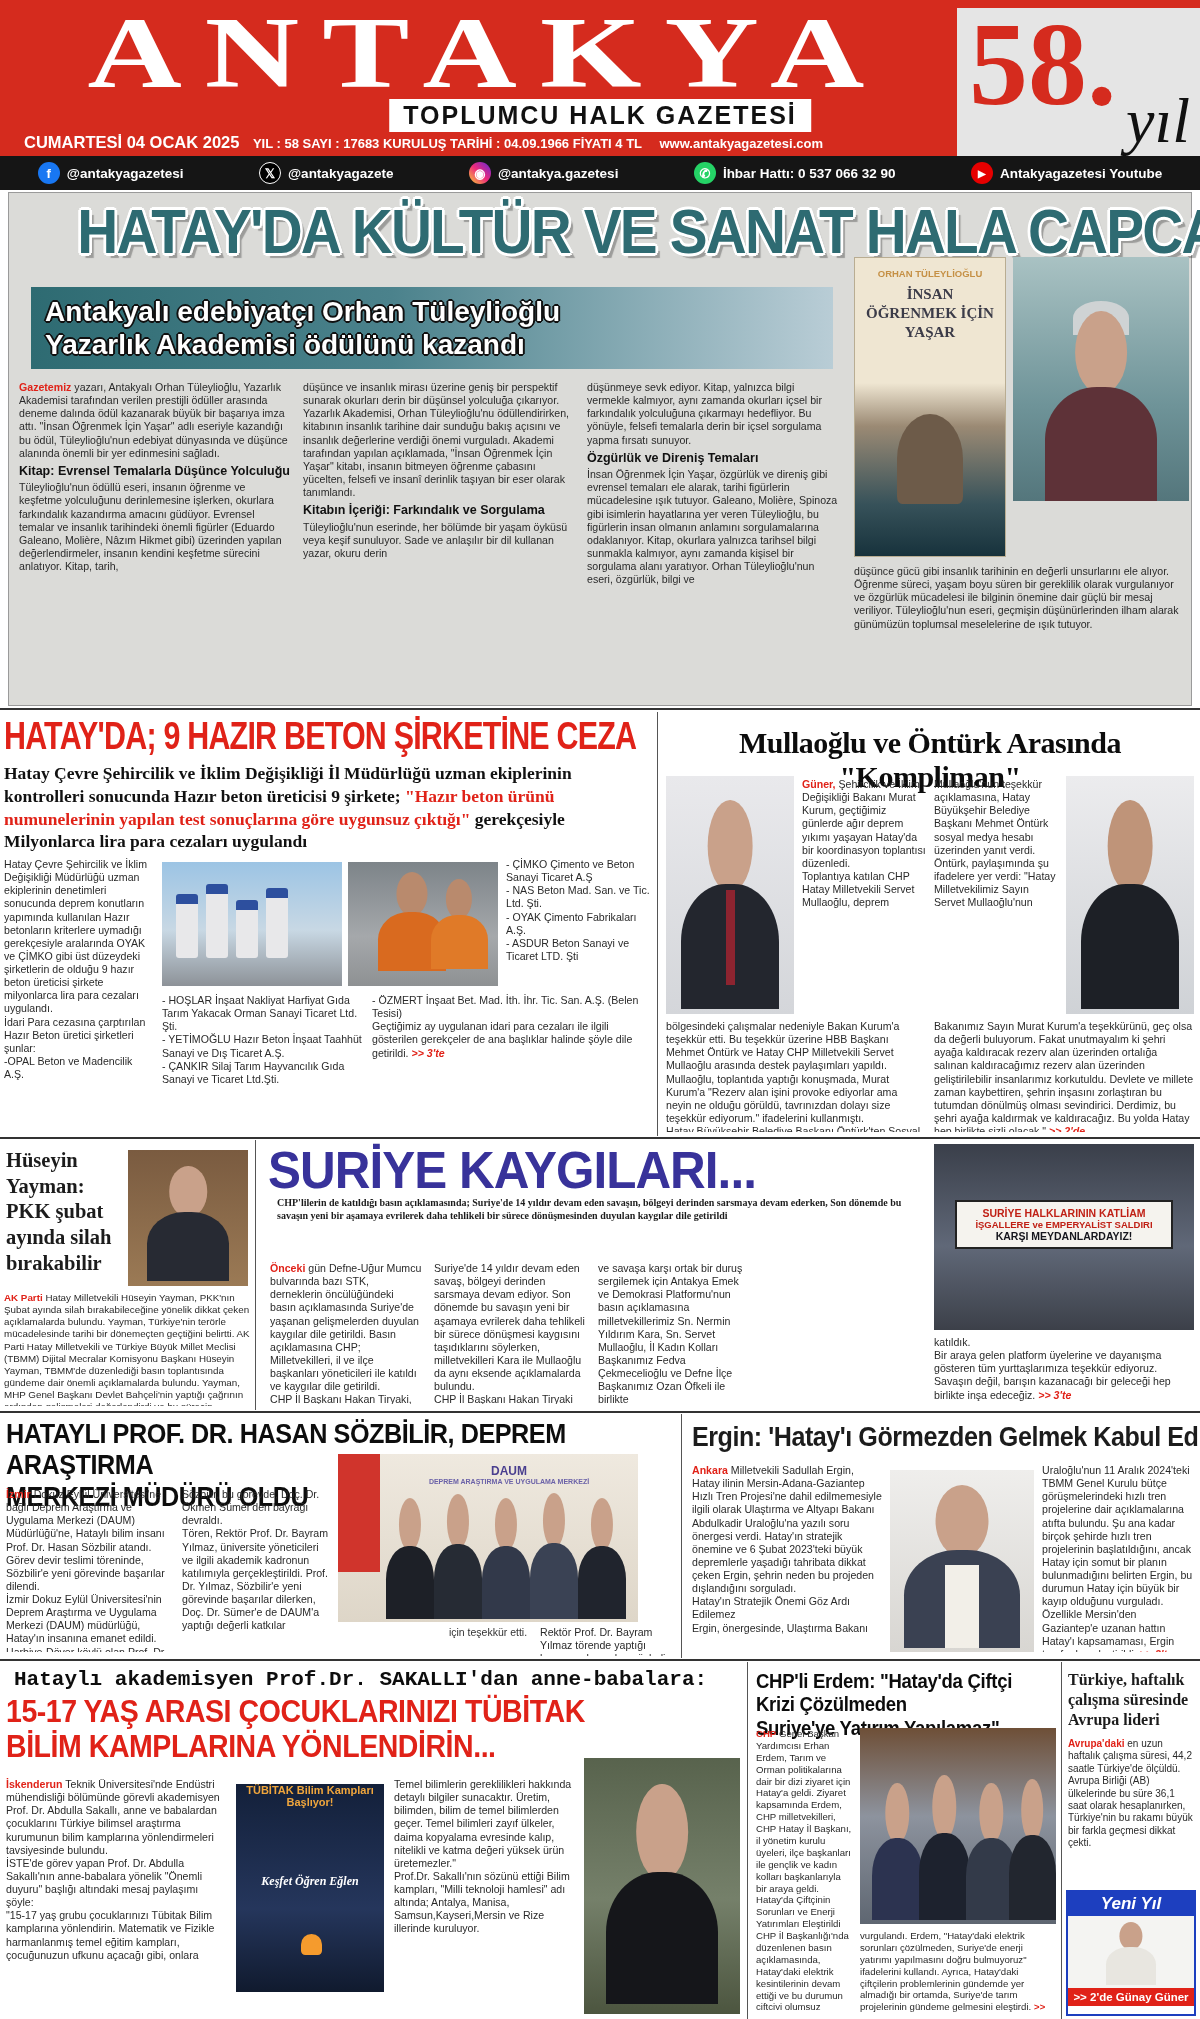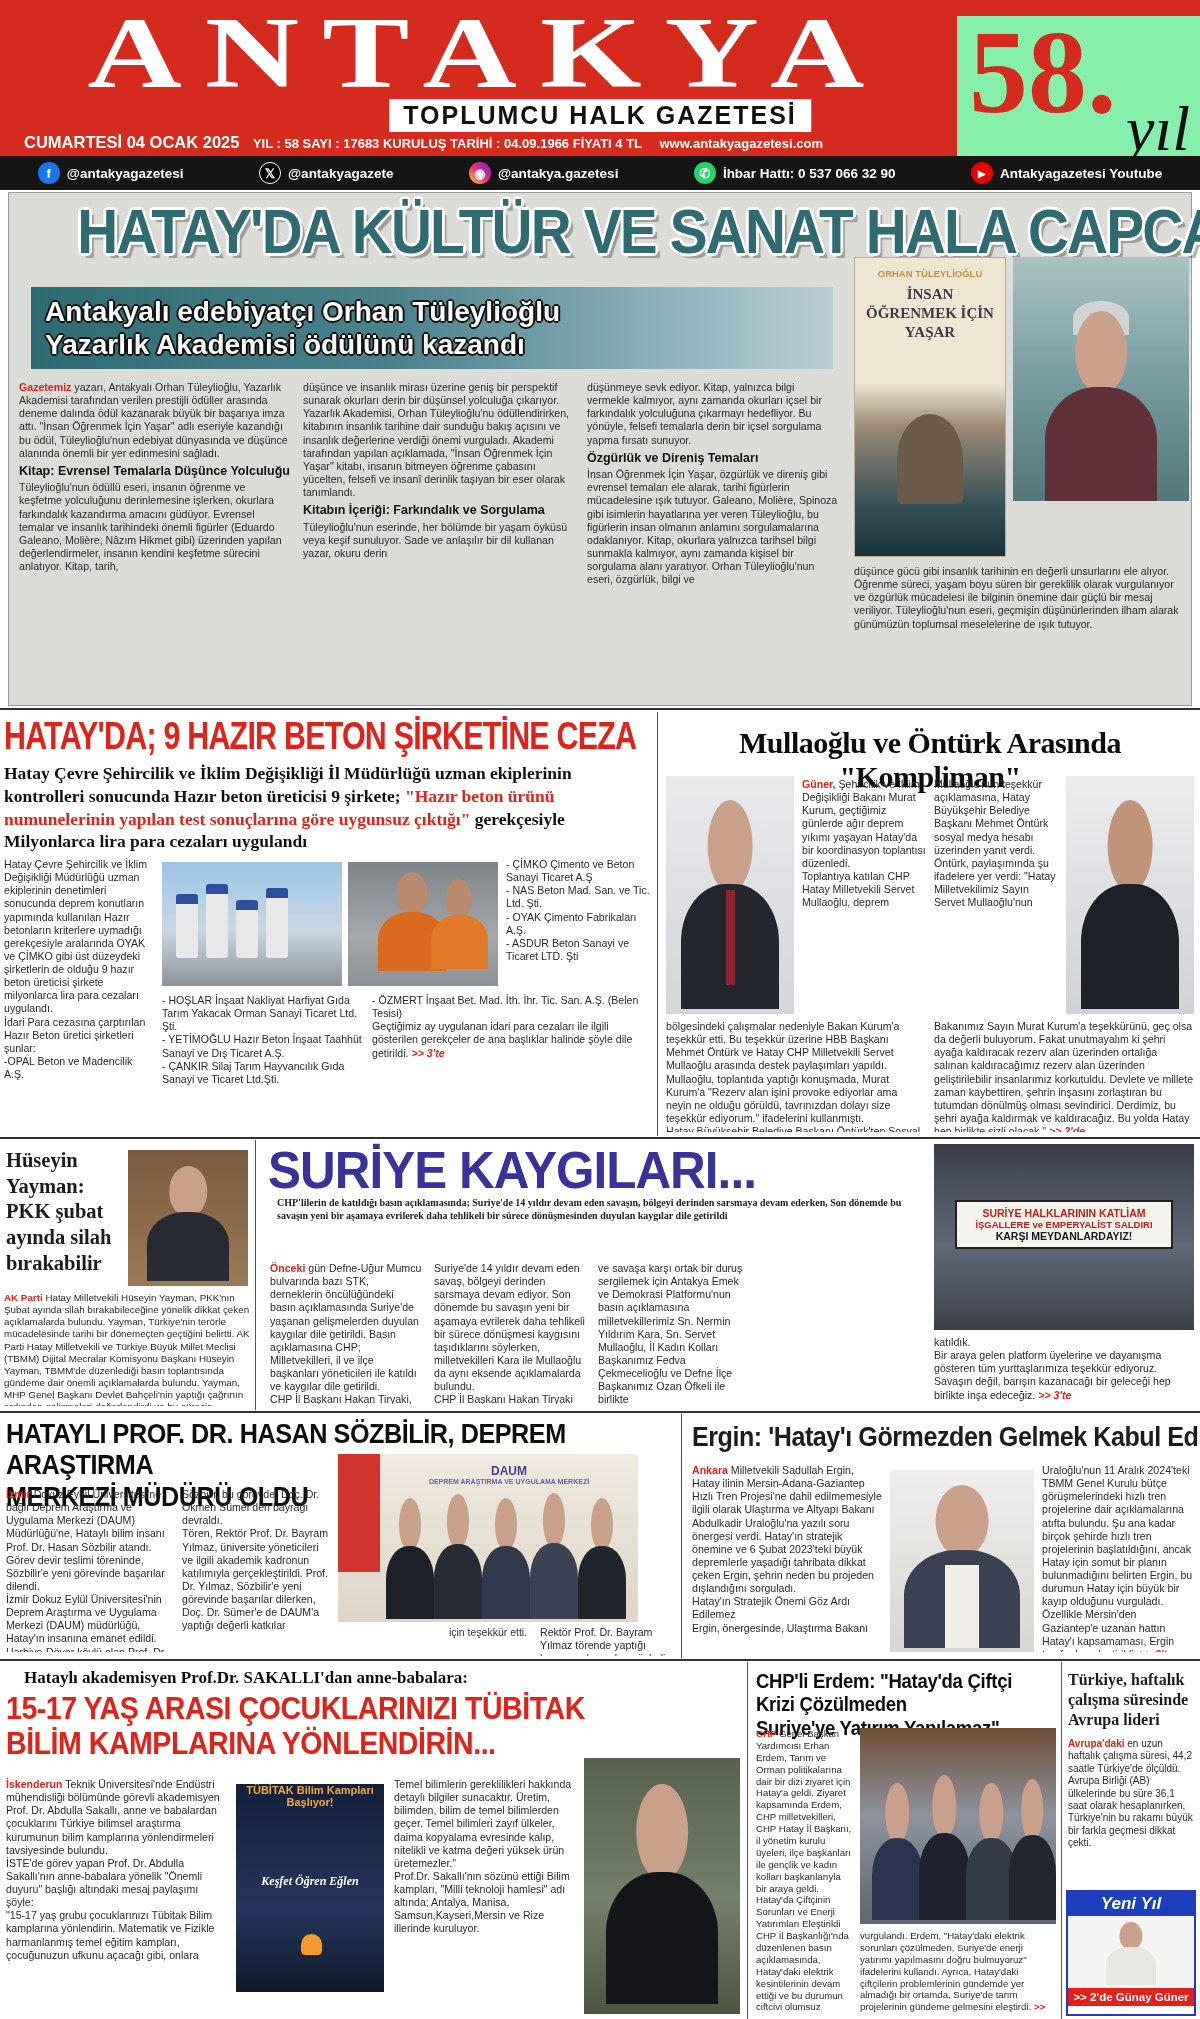--- a/index.html
+++ b/index.html
@@ -20,21 +20,21 @@
   #logo { display:inline-block; font-family:"Liberation Serif", serif; font-weight:bold;
           color:#fff; font-size:102px; line-height:1.0; letter-spacing:18px;
           transform:scaleX(1.28); transform-origin:center; margin-top:2px; }
   #subtitle-box { position:absolute; left:50%; transform:translateX(-50%); top:99px;
           background:#fff; padding:2px 14px; font-weight:bold; font-size:25px;
           letter-spacing:2px; color:#111; white-space:nowrap; }
   #masthead-info { position:absolute; left:24px; top:133px; width:930px; color:#fff;
           font-weight:bold; font-size:13px; white-space:nowrap; }
   #masthead-info .date { font-size:16.5px; margin-right:10px; }
   #masthead-info .site { margin-left:14px; }
-  #years-panel { position:absolute; right:0; top:16px; width:243px; height:156px; background:#86efac;text-align:right; }
+  #years-panel { position:absolute; right:0; top:8px; width:243px; height:156px; background:#e5e5e5;text-align:right; }
   #years-num { position:absolute; left:12px; top:-8px; color:#d52b1e; font-family:"Liberation Serif", serif;
           font-weight:bold; font-size:118px; line-height:1.1; }
   #years-suffix { position:absolute; right:10px; bottom:6px; color:#111;
           font-family:"Liberation Serif", serif; font-style:italic; font-size:64px; }
 
   
   #socialbar { left:0; top:156px; width:1200px; height:34px; background:#151515;
           display:flex; align-items:center; justify-content:space-around; color:#fff; }
   .soc-item { display:flex; align-items:center; gap:7px; font-weight:bold; font-size:13.5px; }
   .soc-ico { width:22px; height:22px; border-radius:50%; display:flex; align-items:center;
@@ -181,22 +181,22 @@
           transform:scaleX(0.93); transform-origin:left center; margin:8px 0 0 8px; white-space:nowrap; }
   #erg-c1 { position:absolute; left:8px; top:50px; width:192px; height:188px; overflow:hidden; }
   #erg-photo { left:206px; top:56px; width:144px; height:182px;
           background:linear-gradient(180deg,#efeeec 0%, #d8d6d2 100%); }
   #erg-photo .person { left:10%; top:8%; width:80%; height:90%; --suit:#3a4152; }
   #erg-photo .shirt { position:absolute; left:38%; top:52%; width:24%; height:46%; background:#f2efe8; }
   #erg-c2 { position:absolute; left:358px; top:50px; width:152px; height:188px; overflow:hidden; }
 
   
   #tubitak { left:0; top:1662px; width:746px; height:357px; }
-  #tub-kicker { font-family:Liberation Serif, serif; font-weight:bold; font-size:17px;
-          margin:6px 0 0 24px; color:#0d0d0d; }
+  #tub-kicker { font-family:Liberation Mono, monospace; font-weight:bold; font-size:21px;
+          margin:6px 0 0 14px; color:#0d0d0d; }
   #tub-headline { display:inline-block; font-weight:bold; font-size:31px; line-height:1.12;
           color:#e02218; letter-spacing:-0.5px; transform:scaleX(0.92); transform-origin:left center;
           margin:4px 0 0 6px; white-space:pre-line; }
   #tub-c1 { position:absolute; left:6px; top:116px; width:222px; height:236px; overflow:hidden; }
   #tub-poster { left:236px; top:122px; width:148px; height:208px;
           background:linear-gradient(180deg,#13203a 0%, #25365c 60%, #101a2e 100%); }
   #tub-poster .pt1 { text-align:center; color:#f0a63c; font-weight:bold; font-size:11px; }
   #tub-poster .pt2 { margin-top:66px; text-align:center; color:#ffffff; font-weight:bold;
           font-size:12px; font-family:"Liberation Serif", serif; font-style:italic; }
   #tub-poster .fire { position:absolute; left:44%; bottom:18%; width:14%; height:10%;

